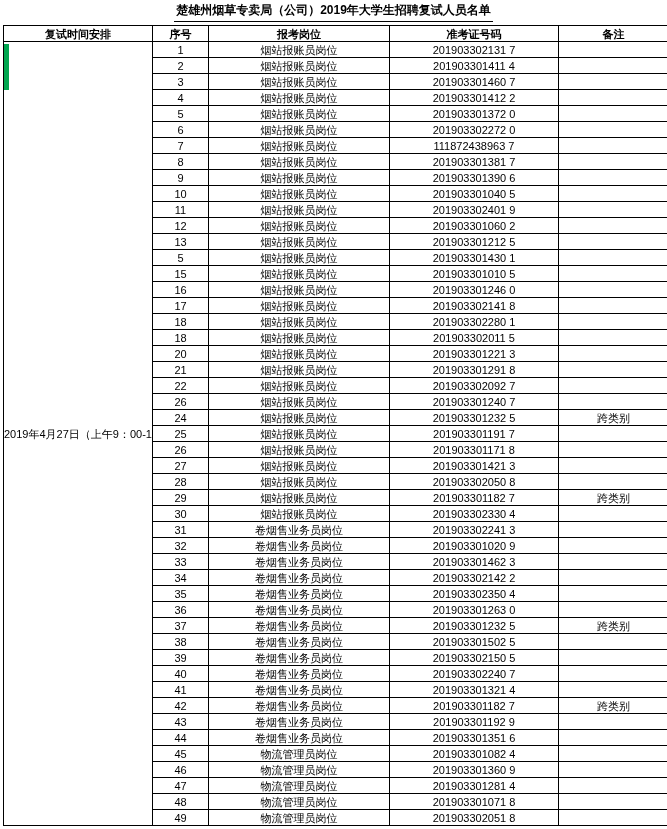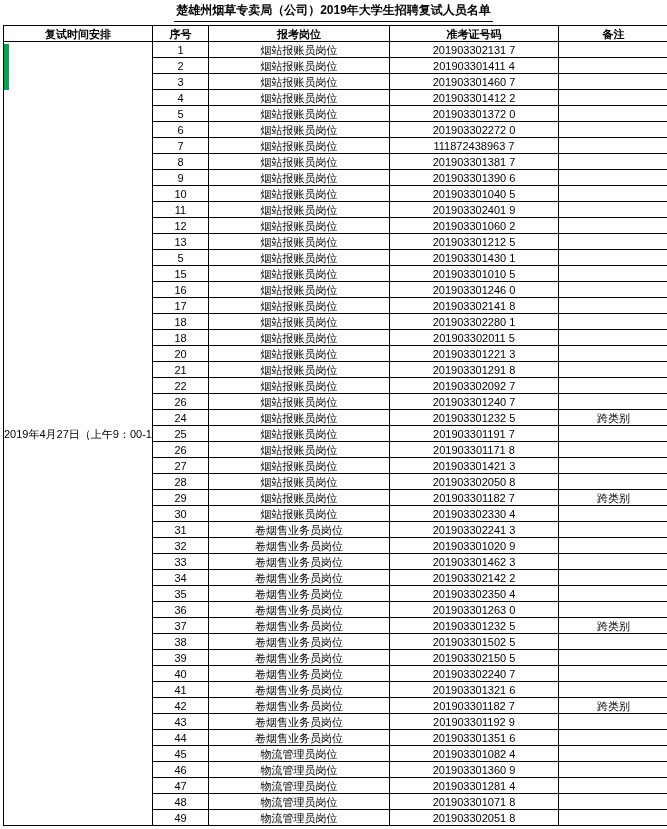--- a/index.html
+++ b/index.html
@@ -334,21 +334,21 @@
         </tr>
         <tr>
           <td class="col-no">40</td>
           <td class="col-post">卷烟售业务员岗位</td>
           <td class="col-ticket">201903302240 7</td>
           <td class="col-note"></td>
         </tr>
         <tr>
           <td class="col-no">41</td>
           <td class="col-post">卷烟售业务员岗位</td>
-          <td class="col-ticket">201903301321 6</td>
+          <td class="col-ticket">201903301321 4</td>
           <td class="col-note"></td>
         </tr>
         <tr>
           <td class="col-no">42</td>
           <td class="col-post">卷烟售业务员岗位</td>
           <td class="col-ticket">201903301182 7</td>
           <td class="col-note">跨类别</td>
         </tr>
         <tr>
           <td class="col-no">43</td>

